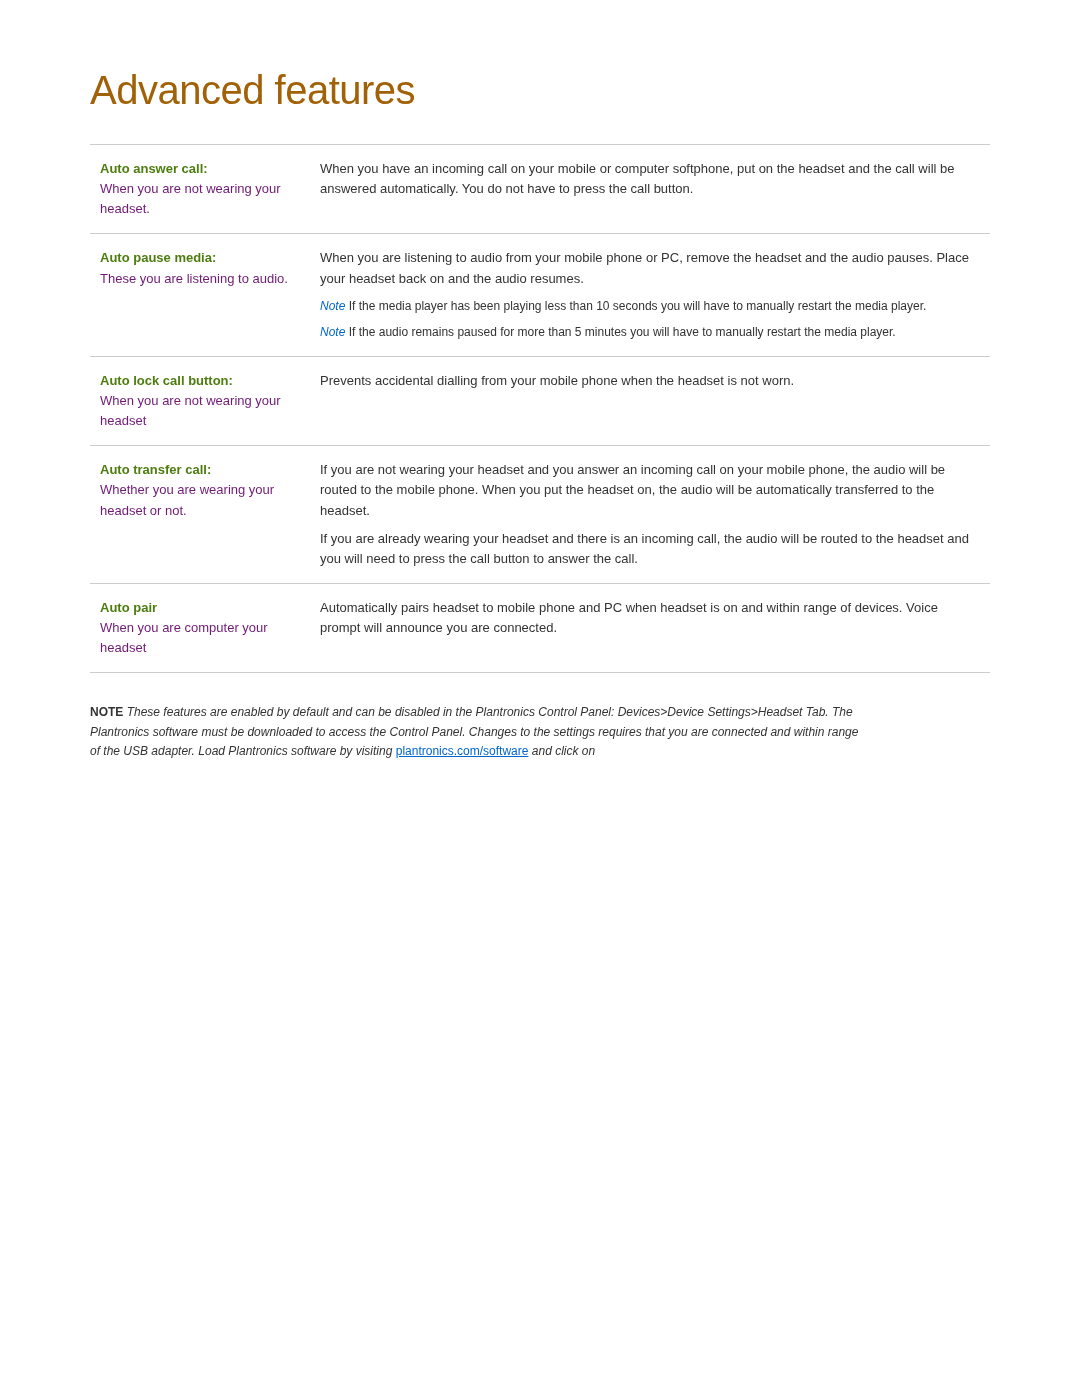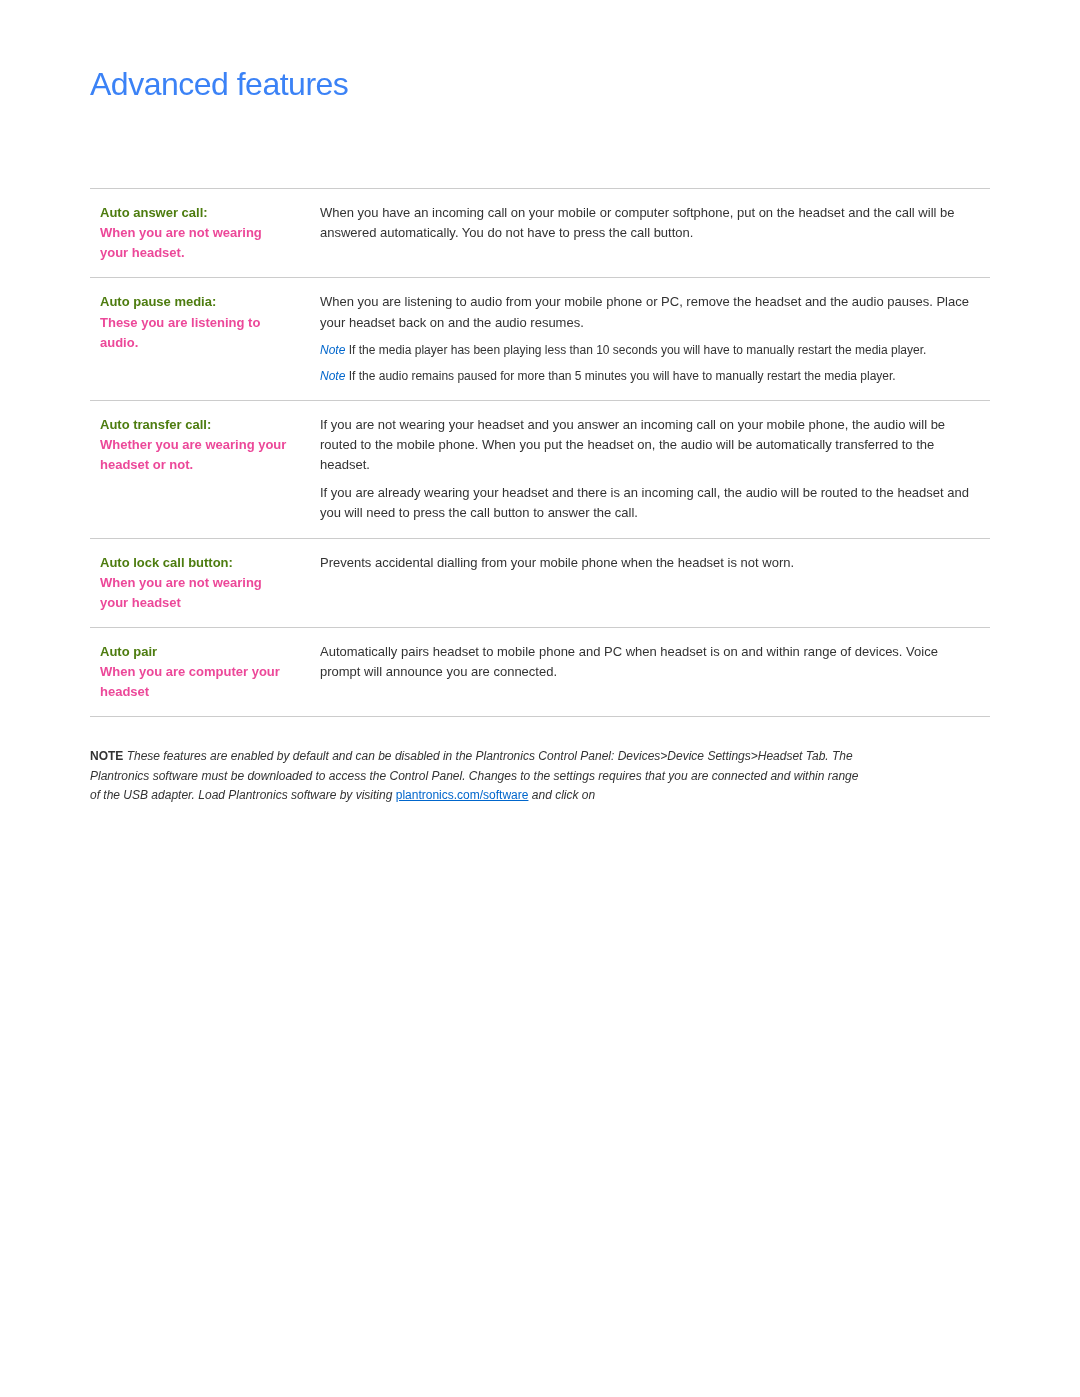--- a/index.html
+++ b/index.html
@@ -11,24 +11,24 @@
       line-height: 1.5;
     }
     .page {
       width: 1080px;
       min-height: 1397px;
       background: #ffffff;
       padding: 60px 90px 60px 90px;
       position: relative;
     }
     .page-title {
-      font-size: 32px;
+      font-size: 40px;
       font-weight: 300;
-      color: #3b82f6;
-      margin-bottom: 80px;
+      color: #a16207;
+      margin-bottom: 24px;
       letter-spacing: -0.5px;
     }
     .section-title {
       font-size: 15px;
       font-weight: 600;
       color: #0066cc;
       margin-bottom: 12px;
     }
     .intro-text {
       font-size: 13px;
@@ -56,22 +56,22 @@
     }
     .features-table td:first-child {
       width: 220px;
       padding-right: 20px;
     }
     .feature-name {
       font-weight: 700;
       color: #4d7c0f;
     }
     .feature-condition {
-      color: #ec4899;
-      font-weight: bold;
+      color: #701a75;
+      font-weight: normal;
     }
     .note-label {
       font-style: italic;
       color: #0066cc;
     }
     .note-block {
       margin-top: 8px;
       font-size: 12px;
     }
     .bottom-note {
@@ -146,36 +146,36 @@
             <span class="note-label">Note</span> <span>If the media player has been playing less than 10 seconds you will have to manually restart the media player.</span>
           </div>
           <div class="note-block">
             <span class="note-label">Note</span> <span>If the audio remains paused for more than 5 minutes you will have to manually restart the media player.</span>
           </div>
         </td>
       </tr>
 
       <tr>
         <td>
+          <span class="feature-name">Auto lock call button:</span><br>
+          <span class="feature-condition">When you are not wearing your headset</span>
+        </td>
+        <td>
+          <span>Prevents accidental dialling from your mobile phone when the headset is not worn.</span>
+        </td>
+      </tr>
+
+      <tr>
+        <td>
           <span class="feature-name">Auto transfer call:</span><br>
           <span class="feature-condition">Whether you are wearing your headset or not.</span>
         </td>
         <td>
           <p>If you are not wearing your headset and you answer an incoming call on your mobile phone, the audio will be routed to the mobile phone. When you put the headset on, the audio will be automatically transferred to the headset.</p>
           <p style="margin-top:8px;">If you are already wearing your headset and there is an incoming call, the audio will be routed to the headset and you will need to press the call button to answer the call.</p>
-        </td>
-      </tr>
-
-      <tr>
-        <td>
-          <span class="feature-name">Auto lock call button:</span><br>
-          <span class="feature-condition">When you are not wearing your headset</span>
-        </td>
-        <td>
-          <span>Prevents accidental dialling from your mobile phone when the headset is not worn.</span>
         </td>
       </tr>
 
       <tr>
         <td>
           <span class="feature-name">Auto pair</span><br>
           <span class="feature-condition">When you are computer your headset</span>
         </td>
         <td>
           <span>Automatically pairs headset to mobile phone and PC when headset is on and within range of devices. Voice prompt will announce you are connected.</span>

